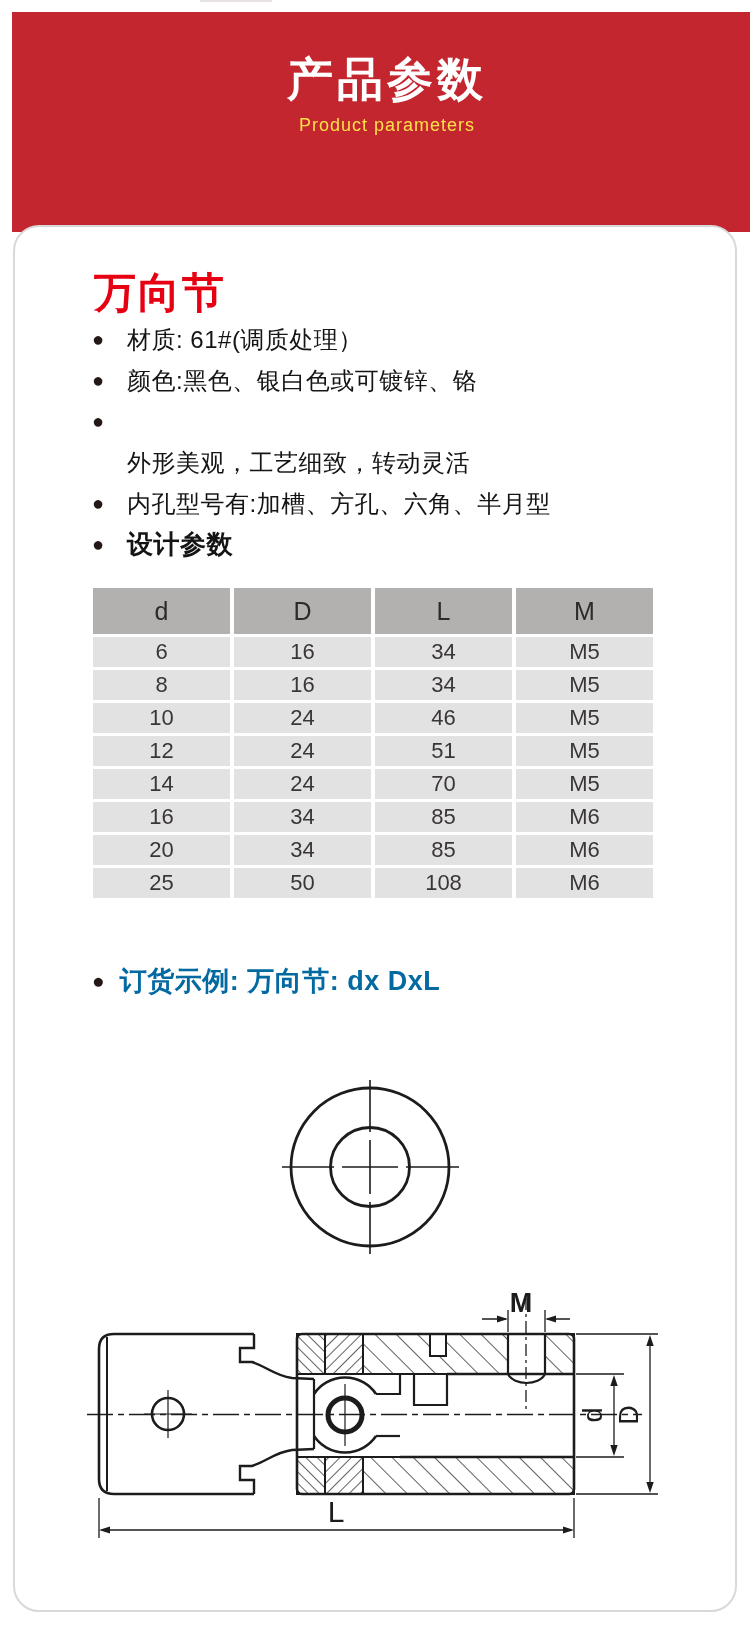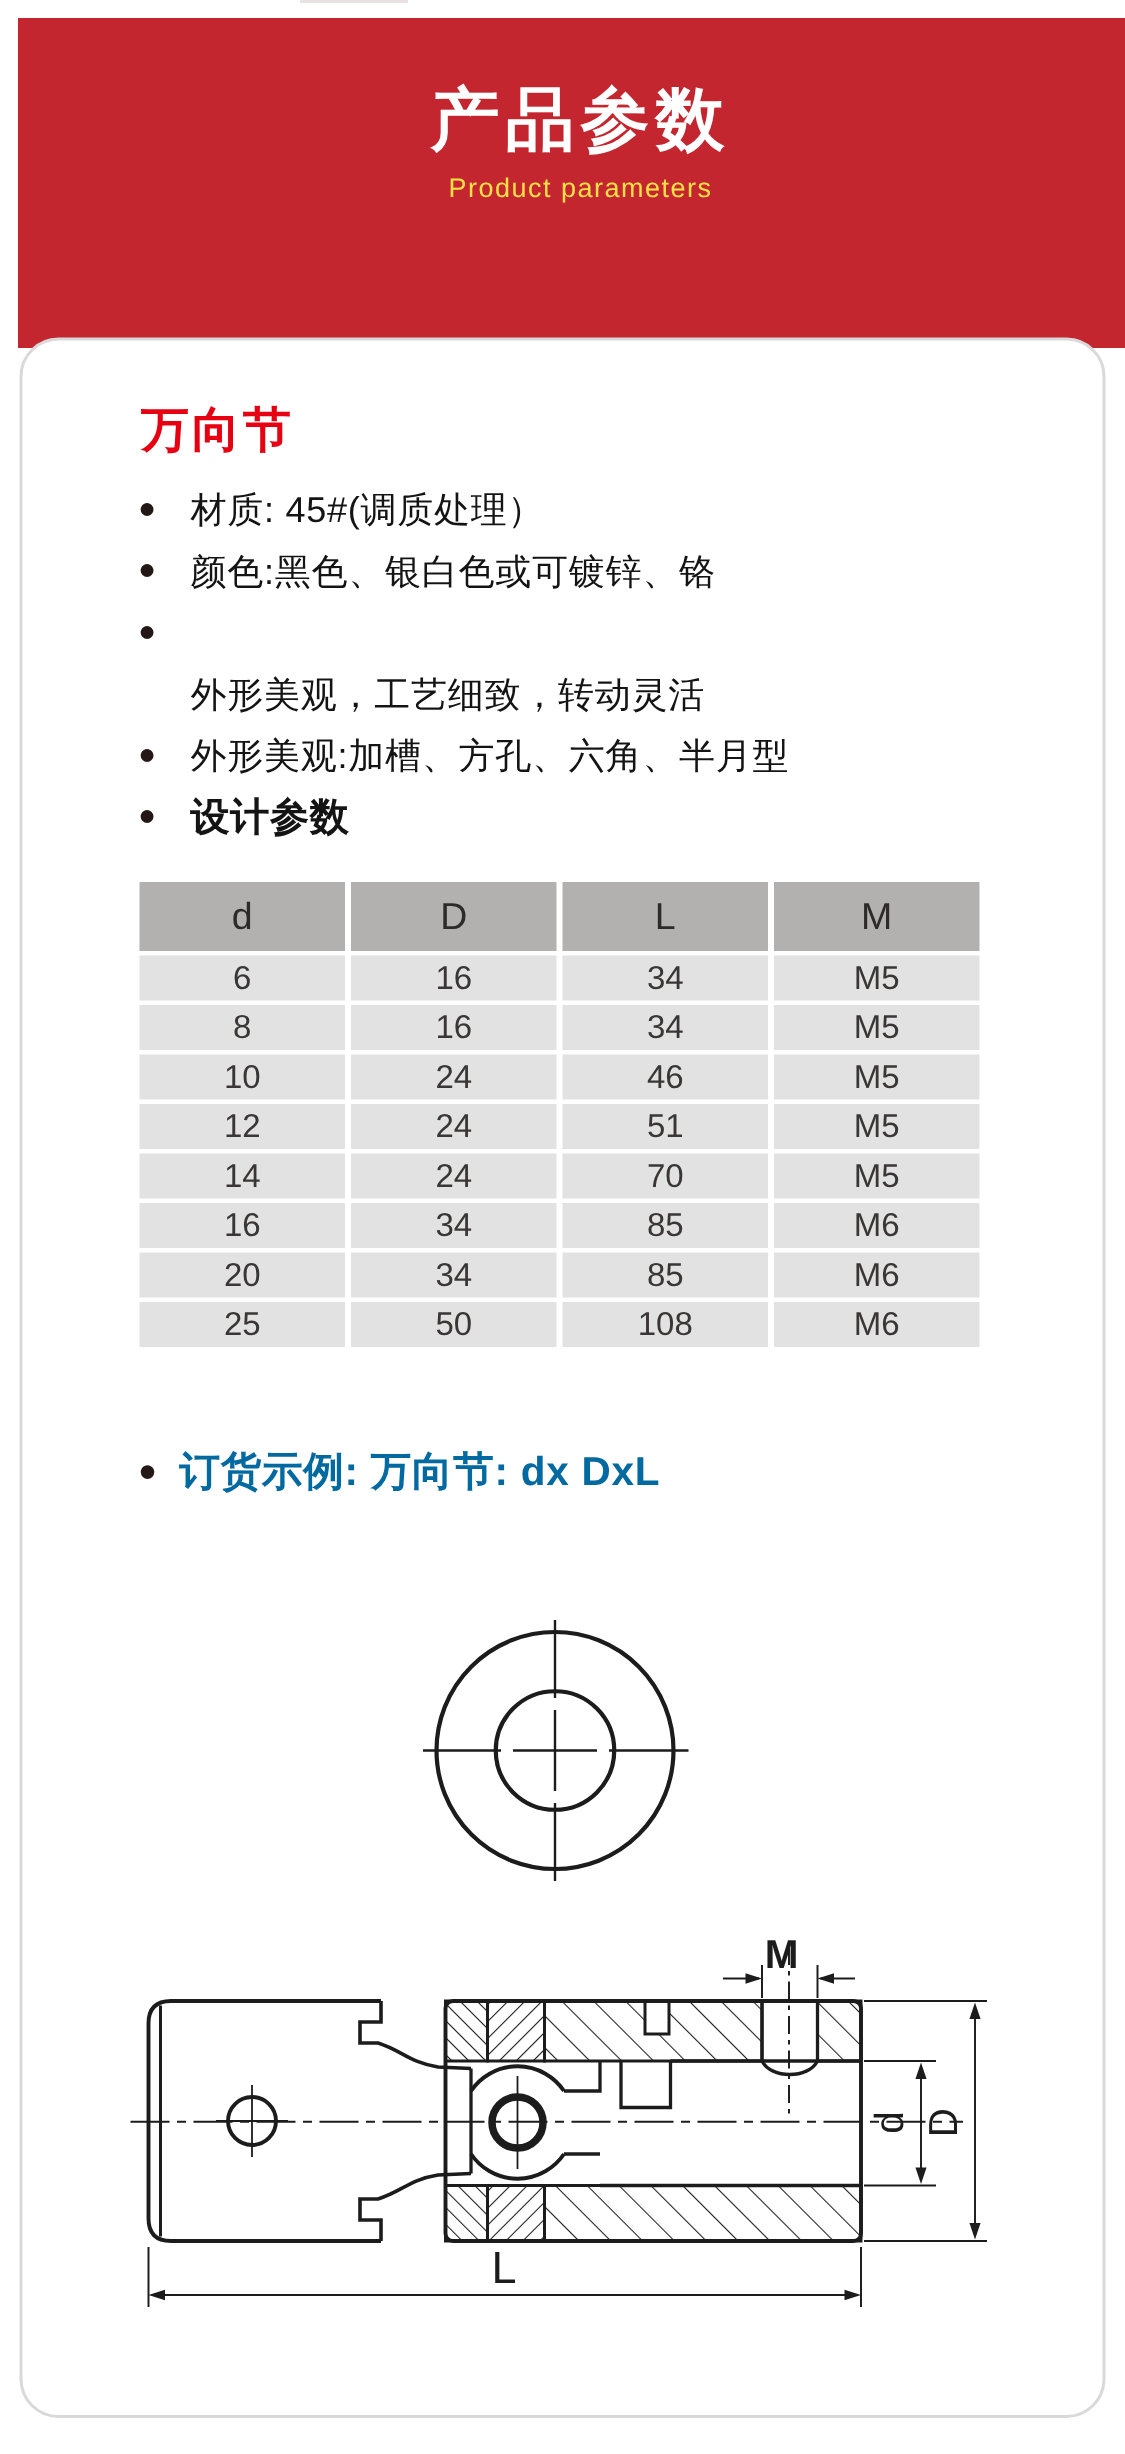--- a/index.html
+++ b/index.html
@@ -6,21 +6,21 @@
   #page{position:relative;width:750px;height:1636px;background:#ffffff;overflow:hidden;
         font-family:"Liberation Sans","DejaVu Sans",sans-serif;color:#1c1c1c;}
   .top-fragment{position:absolute;left:200px;top:0;width:72px;height:2px;background:#e9e2e2;}
   .banner{position:absolute;left:12px;top:12px;width:750px;height:220px;background:#c3262e;}
   .banner-title{text-align:center;margin:0;padding-top:37px;color:#ffffff;font-size:46px;
                 font-weight:bold;letter-spacing:4px;}
   .banner-sub{text-align:center;margin:4px 0 4px 0;color:#fde047;font-size:18px;letter-spacing:1px;}
   .card{position:absolute;left:13px;top:225px;width:724px;height:1387px;background:#fff;
         border:2px solid #d9d9d9;border-radius:26px;box-sizing:border-box;}
   .product-title{position:absolute;left:79px;top:38px;margin:0;color:#e60012;
-                 font-size:32px;font-weight:bold;letter-spacing:2px;}
+                 font-size:42px;font-weight:bold;letter-spacing:2px;}
   .features{position:absolute;left:77px;top:92px;margin:0;padding:0;list-style:none;width:600px;}
   .features li{display:flex;align-items:center;height:41px;font-size:24px;letter-spacing:0.5px;color:#141414;}
   .features .dot{font-size:20px;margin-right:15px;width:20px;flex:0 0 auto;color:#231815;}
   .features .dot.hidden{visibility:hidden;}
   .features li.bold{font-weight:bold;font-size:26px;}
   .spec-table{position:absolute;left:74px;top:358px;border-collapse:separate;border-spacing:4px 3px;}
   .spec-table th{background:#b3b0b0;width:135px;height:44px;font-size:25px;font-weight:normal;
                  color:#2e2a2a;text-align:center;}
   .spec-table td{background:#e3e2e2;width:135px;height:28px;font-size:22px;color:#3a3636;text-align:center;}
   .order-line{position:absolute;left:77px;top:736px;display:flex;align-items:center;}
@@ -39,36 +39,36 @@
     <h1 class="banner-title">产品参数</h1>
     <p class="banner-sub">Product parameters</p>
   </div>
 
   <div class="card">
     <h2 class="product-title">万向节</h2>
 
     <ul class="features" id="feature-list">
         <li>
           <span class="dot">●</span>
-          <span>材质: 45#(调质处理）</span>
+          <span>材质: 61#(调质处理）</span>
         </li>
         <li>
           <span class="dot">●</span>
           <span>颜色:黑色、银白色或可镀锌、铬</span>
         </li>
         <li>
           <span class="dot">●</span>
         </li>
         <li>
           <span class="dot hidden">●</span>
           <span>外形美观，工艺细致，转动灵活</span>
         </li>
         <li>
           <span class="dot">●</span>
-          <span>外形美观:加槽、方孔、六角、半月型</span>
+          <span>内孔型号有:加槽、方孔、六角、半月型</span>
         </li>
         <li class="bold">
           <span class="dot">●</span>
           <span>设计参数</span>
         </li>
       </ul>
 
     <table class="spec-table">
       <thead>
           <tr id="spec-head">

